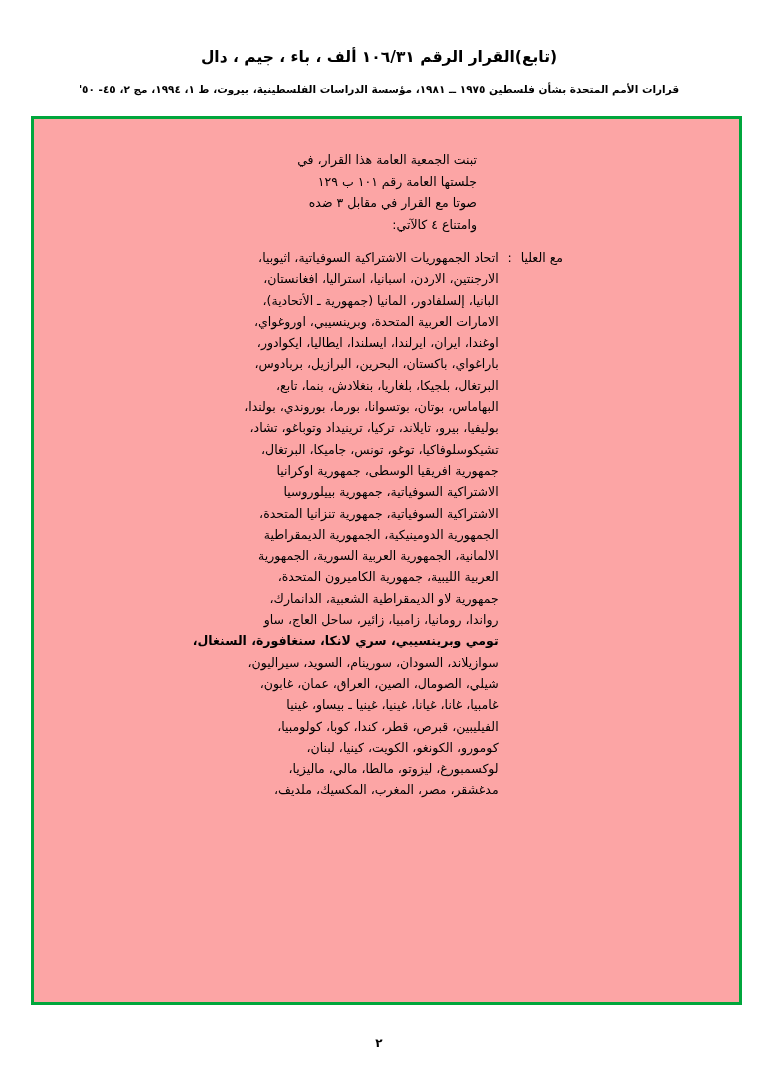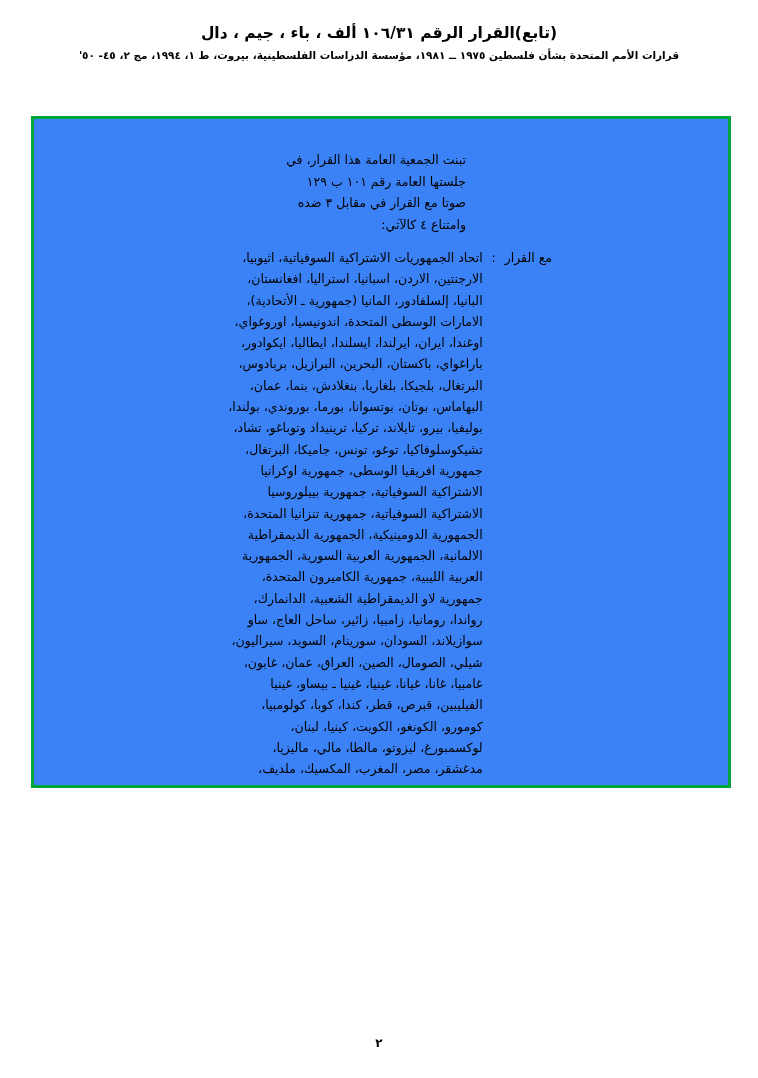--- a/index.html
+++ b/index.html
@@ -19,45 +19,45 @@
   .page {
     width: 758px;
     height: 1078px;
     position: relative;
     box-sizing: border-box;
   }
 
   
   .header {
     text-align: center;
-    padding-top: 24px;
+    padding-top: 48px;
   }
   .header-title {
     font-weight: bold;
     font-size: 15.5px;
     letter-spacing: 0px;
     direction: rtl;
   }
   .header-source {
-    margin-top: 7px;
+    margin-top: 17px;
     font-size: 10.5px;
     font-weight: bold;
     direction: rtl;
   }
 
   
   .frame {
     position: absolute;
     top: 116px;
-    right: 27px;
+    right: 16px;
     left: 31px;
-    height: 672px;
+    height: 889px;
     border: 3px solid #00a63c;
     box-sizing: border-box;
-    background: #3b82f6;
+    background: #fca5a5;
   }
 
   .content {
     position: absolute;
     top: 30px;
     right: 0;
     left: 0;
     padding: 0 0 0 0;
     direction: rtl;
   }
@@ -134,41 +134,42 @@
     <div class="content">
 
       <div class="intro">
         <div>تبنت الجمعية العامة هذا القرار، في</div>
         <div>جلستها العامة رقم ١٠١ ب ١٢٩</div>
         <div>صوتا مع القرار في مقابل ٣ ضده</div>
         <div>وامتناع ٤ كالآتي:</div>
       </div>
 
       <div class="body-block">
-        <div class="vote-label">مع القرار</div>
+        <div class="vote-label">مع العليا</div>
         <div class="colon">:</div>
         <div class="countries">
           <span class="ln">اتحاد الجمهوريات الاشتراكية السوفياتية، اثيوبيا،</span>
           <span class="ln">الارجنتين، الاردن، اسبانيا، استراليا، افغانستان،</span>
           <span class="ln">البانيا، إلسلفادور، المانيا (جمهورية ـ الأتحادية)،</span>
-          <span class="ln">الامارات الوسطى المتحدة، اندونيسيا، اوروغواي،</span>
+          <span class="ln">الامارات العربية المتحدة، وبرينسيبي، اوروغواي،</span>
           <span class="ln">اوغندا، ايران، ايرلندا، ايسلندا، ايطاليا، ايكوادور،</span>
           <span class="ln">باراغواي، باكستان، البحرين، البرازيل، بربادوس،</span>
-          <span class="ln">البرتغال، بلجيكا، بلغاريا، بنغلادش، بنما، عمان،</span>
+          <span class="ln">البرتغال، بلجيكا، بلغاريا، بنغلادش، بنما، تابع،</span>
           <span class="ln">البهاماس، بوتان، بوتسوانا، بورما، بوروندي، بولندا،</span>
           <span class="ln">بوليفيا، بيرو، تايلاند، تركيا، ترينيداد وتوباغو، تشاد،</span>
           <span class="ln">تشيكوسلوفاكيا، توغو، تونس، جاميكا، البرتغال،</span>
           <span class="ln">جمهورية افريقيا الوسطى، جمهورية اوكرانيا</span>
           <span class="ln">الاشتراكية السوفياتية، جمهورية بييلوروسيا</span>
           <span class="ln">الاشتراكية السوفياتية، جمهورية تنزانيا المتحدة،</span>
           <span class="ln">الجمهورية الدومينيكية، الجمهورية الديمقراطية</span>
           <span class="ln">الالمانية، الجمهورية العربية السورية، الجمهورية</span>
           <span class="ln">العربية الليبية، جمهورية الكاميرون المتحدة،</span>
           <span class="ln">جمهورية لاو الديمقراطية الشعبية، الدانمارك،</span>
           <span class="ln">رواندا، رومانيا، زامبيا، زائير، ساحل العاج، ساو</span>
+          <span class="ln bold">تومي وبرينسيبي، سري لانكا، سنغافورة، السنغال،</span>
           <span class="ln">سوازيلاند، السودان، سورينام، السويد، سيراليون،</span>
           <span class="ln">شيلي، الصومال، الصين، العراق، عمان، غابون،</span>
           <span class="ln">غامبيا، غانا، غيانا، غينيا،   غينيا ـ بيساو، غينيا</span>
           <span class="ln">الفيليبين، قبرص، قطر، كندا، كوبا، كولومبيا،</span>
           <span class="ln">كومورو، الكونغو، الكويت، كينيا، لبنان،</span>
           <span class="ln">لوكسمبورغ، ليزوتو، مالطا، مالي، ماليزيا،</span>
           <span class="ln">مدغشقر، مصر، المغرب، المكسيك، ملديف،</span>
         </div>
       </div>
 

